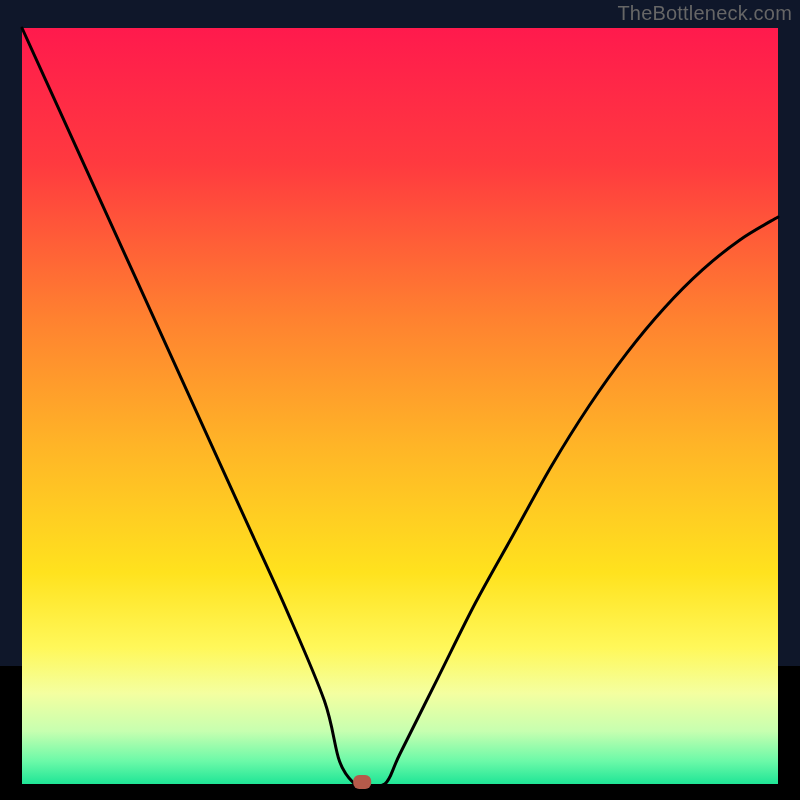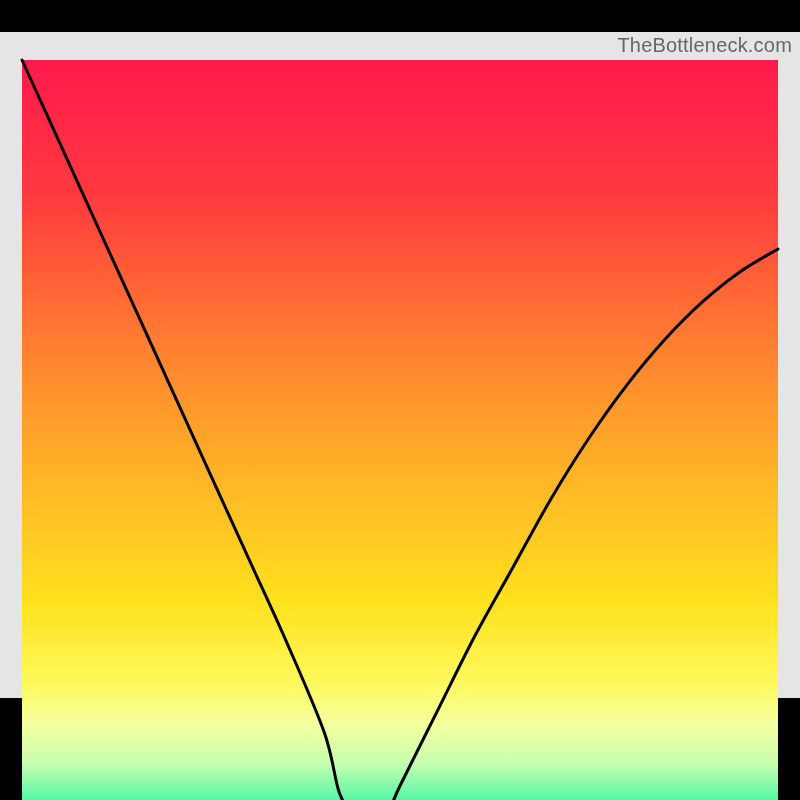--- a/index.html
+++ b/index.html
@@ -10,22 +10,21 @@
     overflow: hidden;
     background: #000;
     font-family: Arial, Helvetica, sans-serif;
   }
   .frame {
     position: absolute;
     top: 0;
     left: 0;
     width: 800px;
     height: 666px;
-    background: #e5e5e5;
-    margin-top: 32px;
+    background: #0f172a;
   }
   .watermark {
     position: absolute;
     top: 2px;
     right: 8px;
     color: #666;
     font-size: 20px;
     font-weight: 500;
     letter-spacing: 0.2px;
     z-index: 10;

